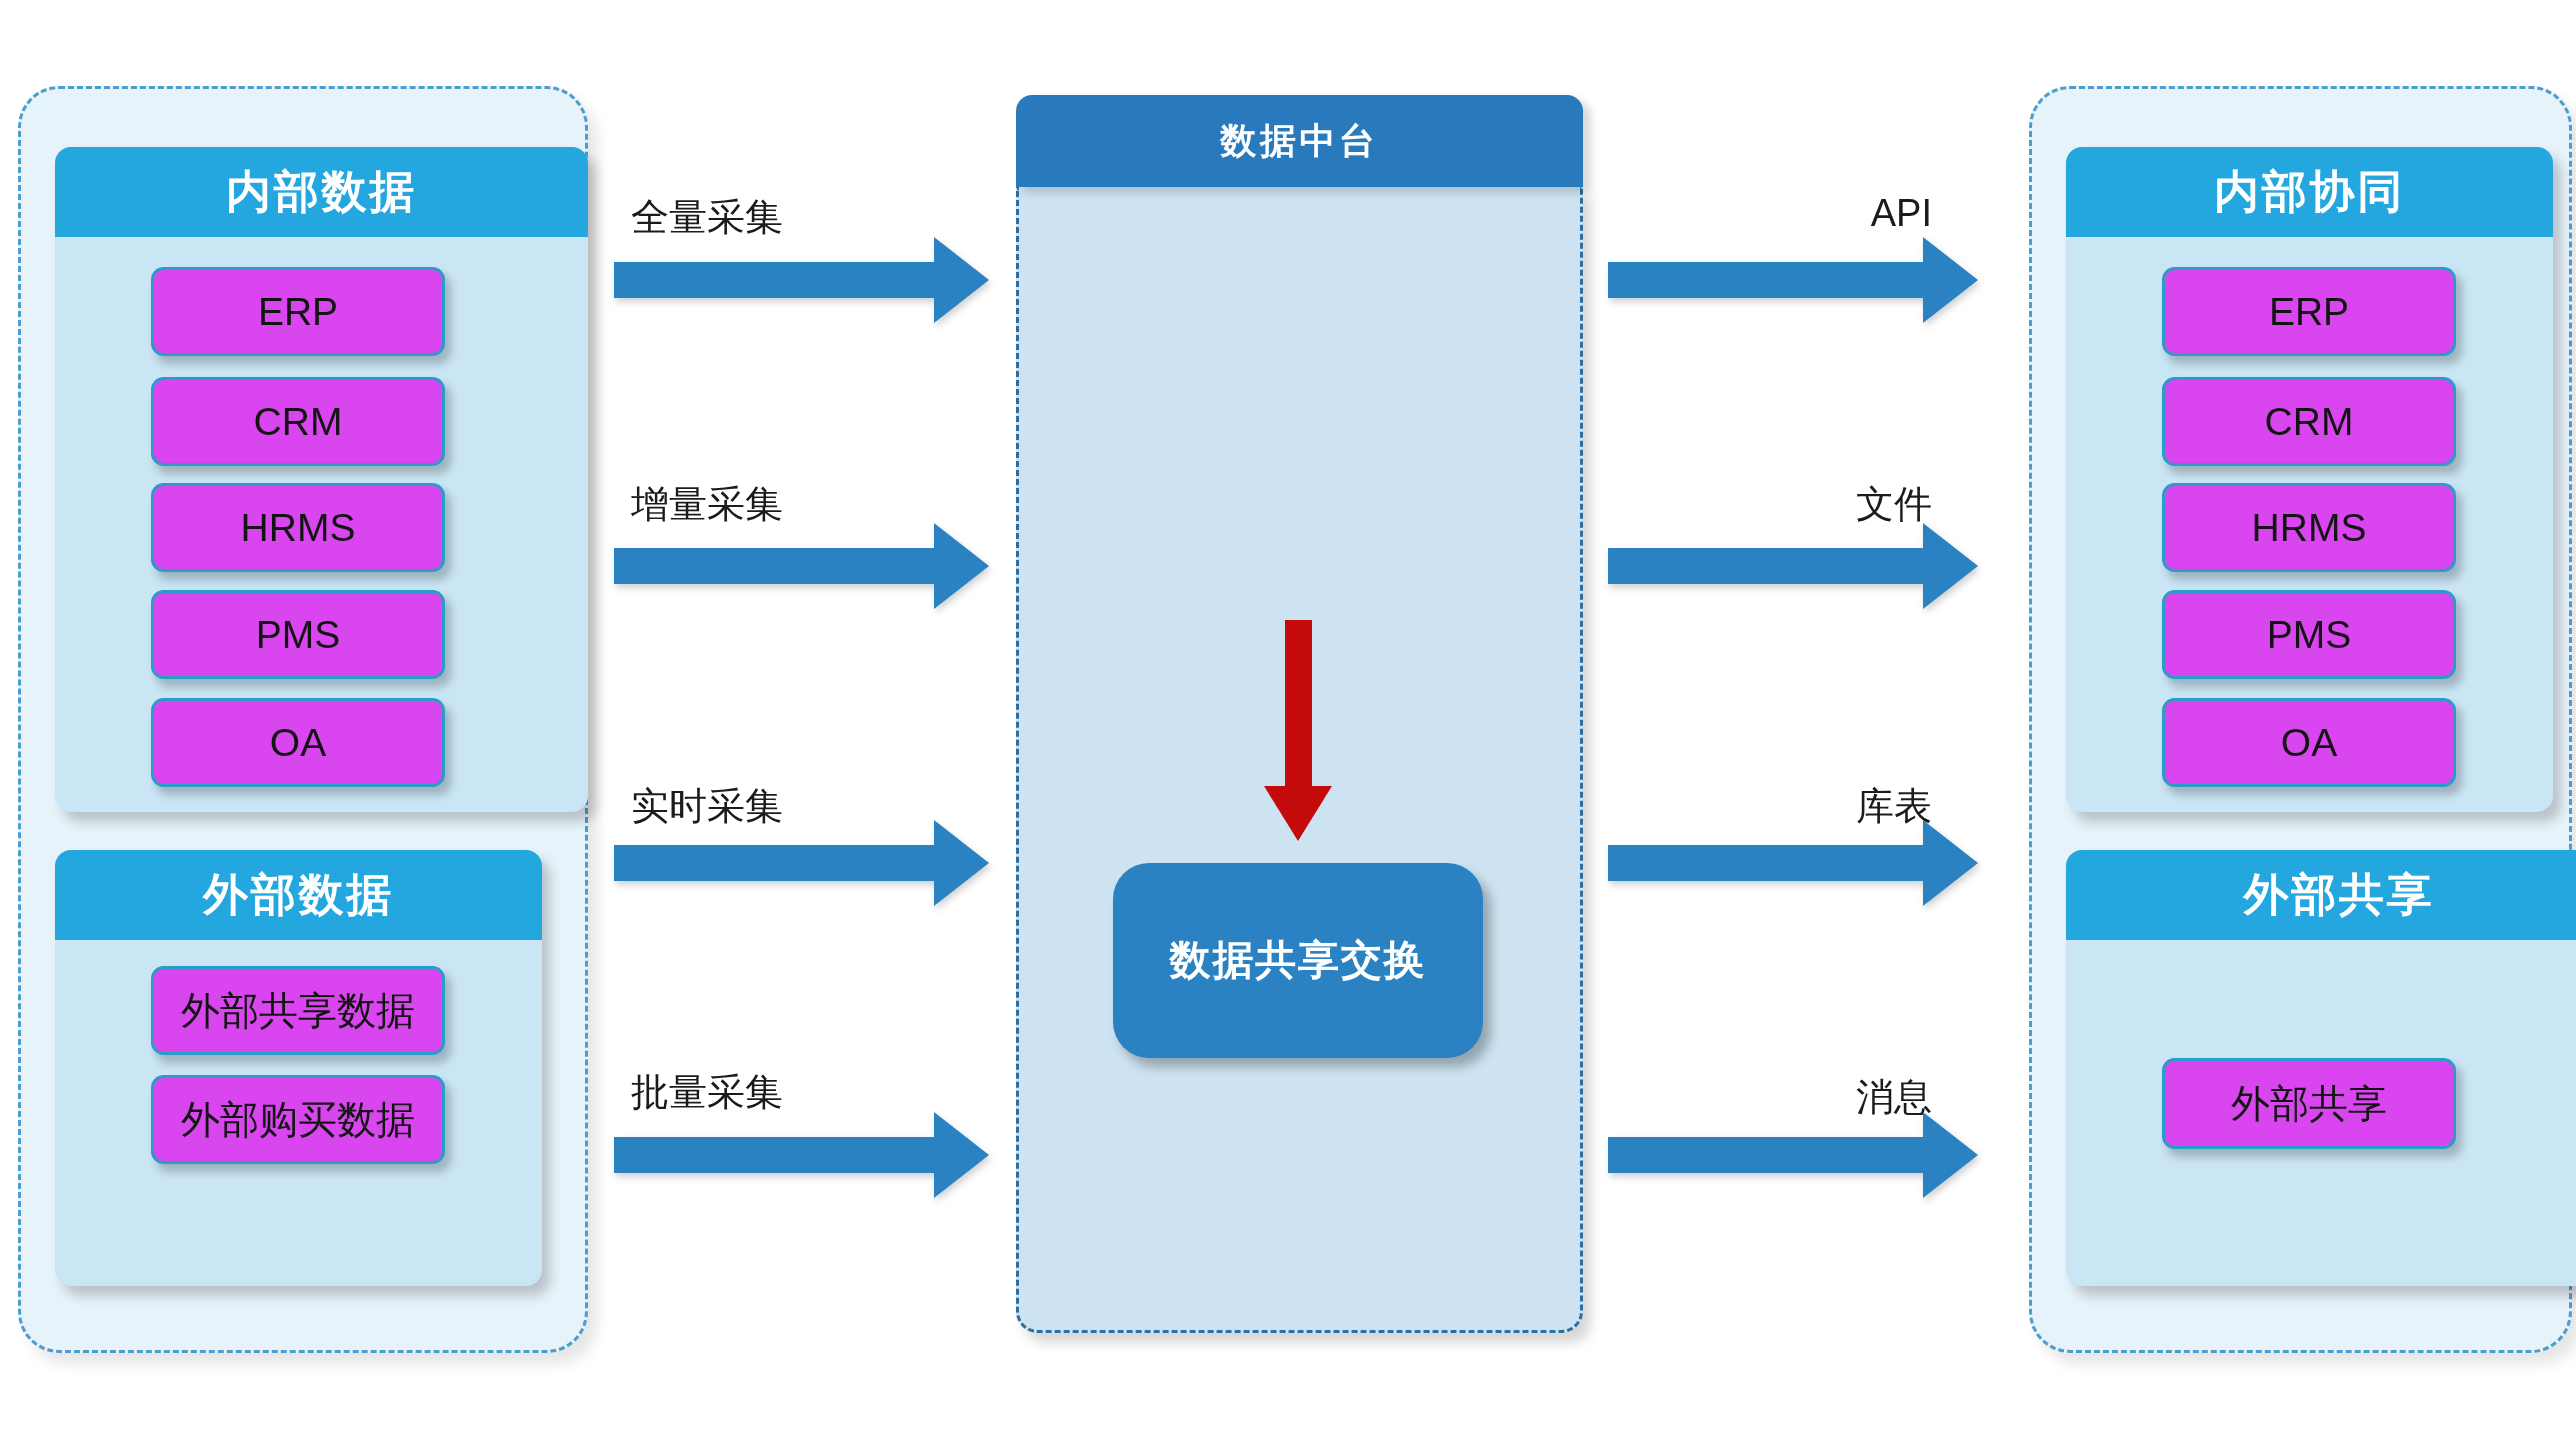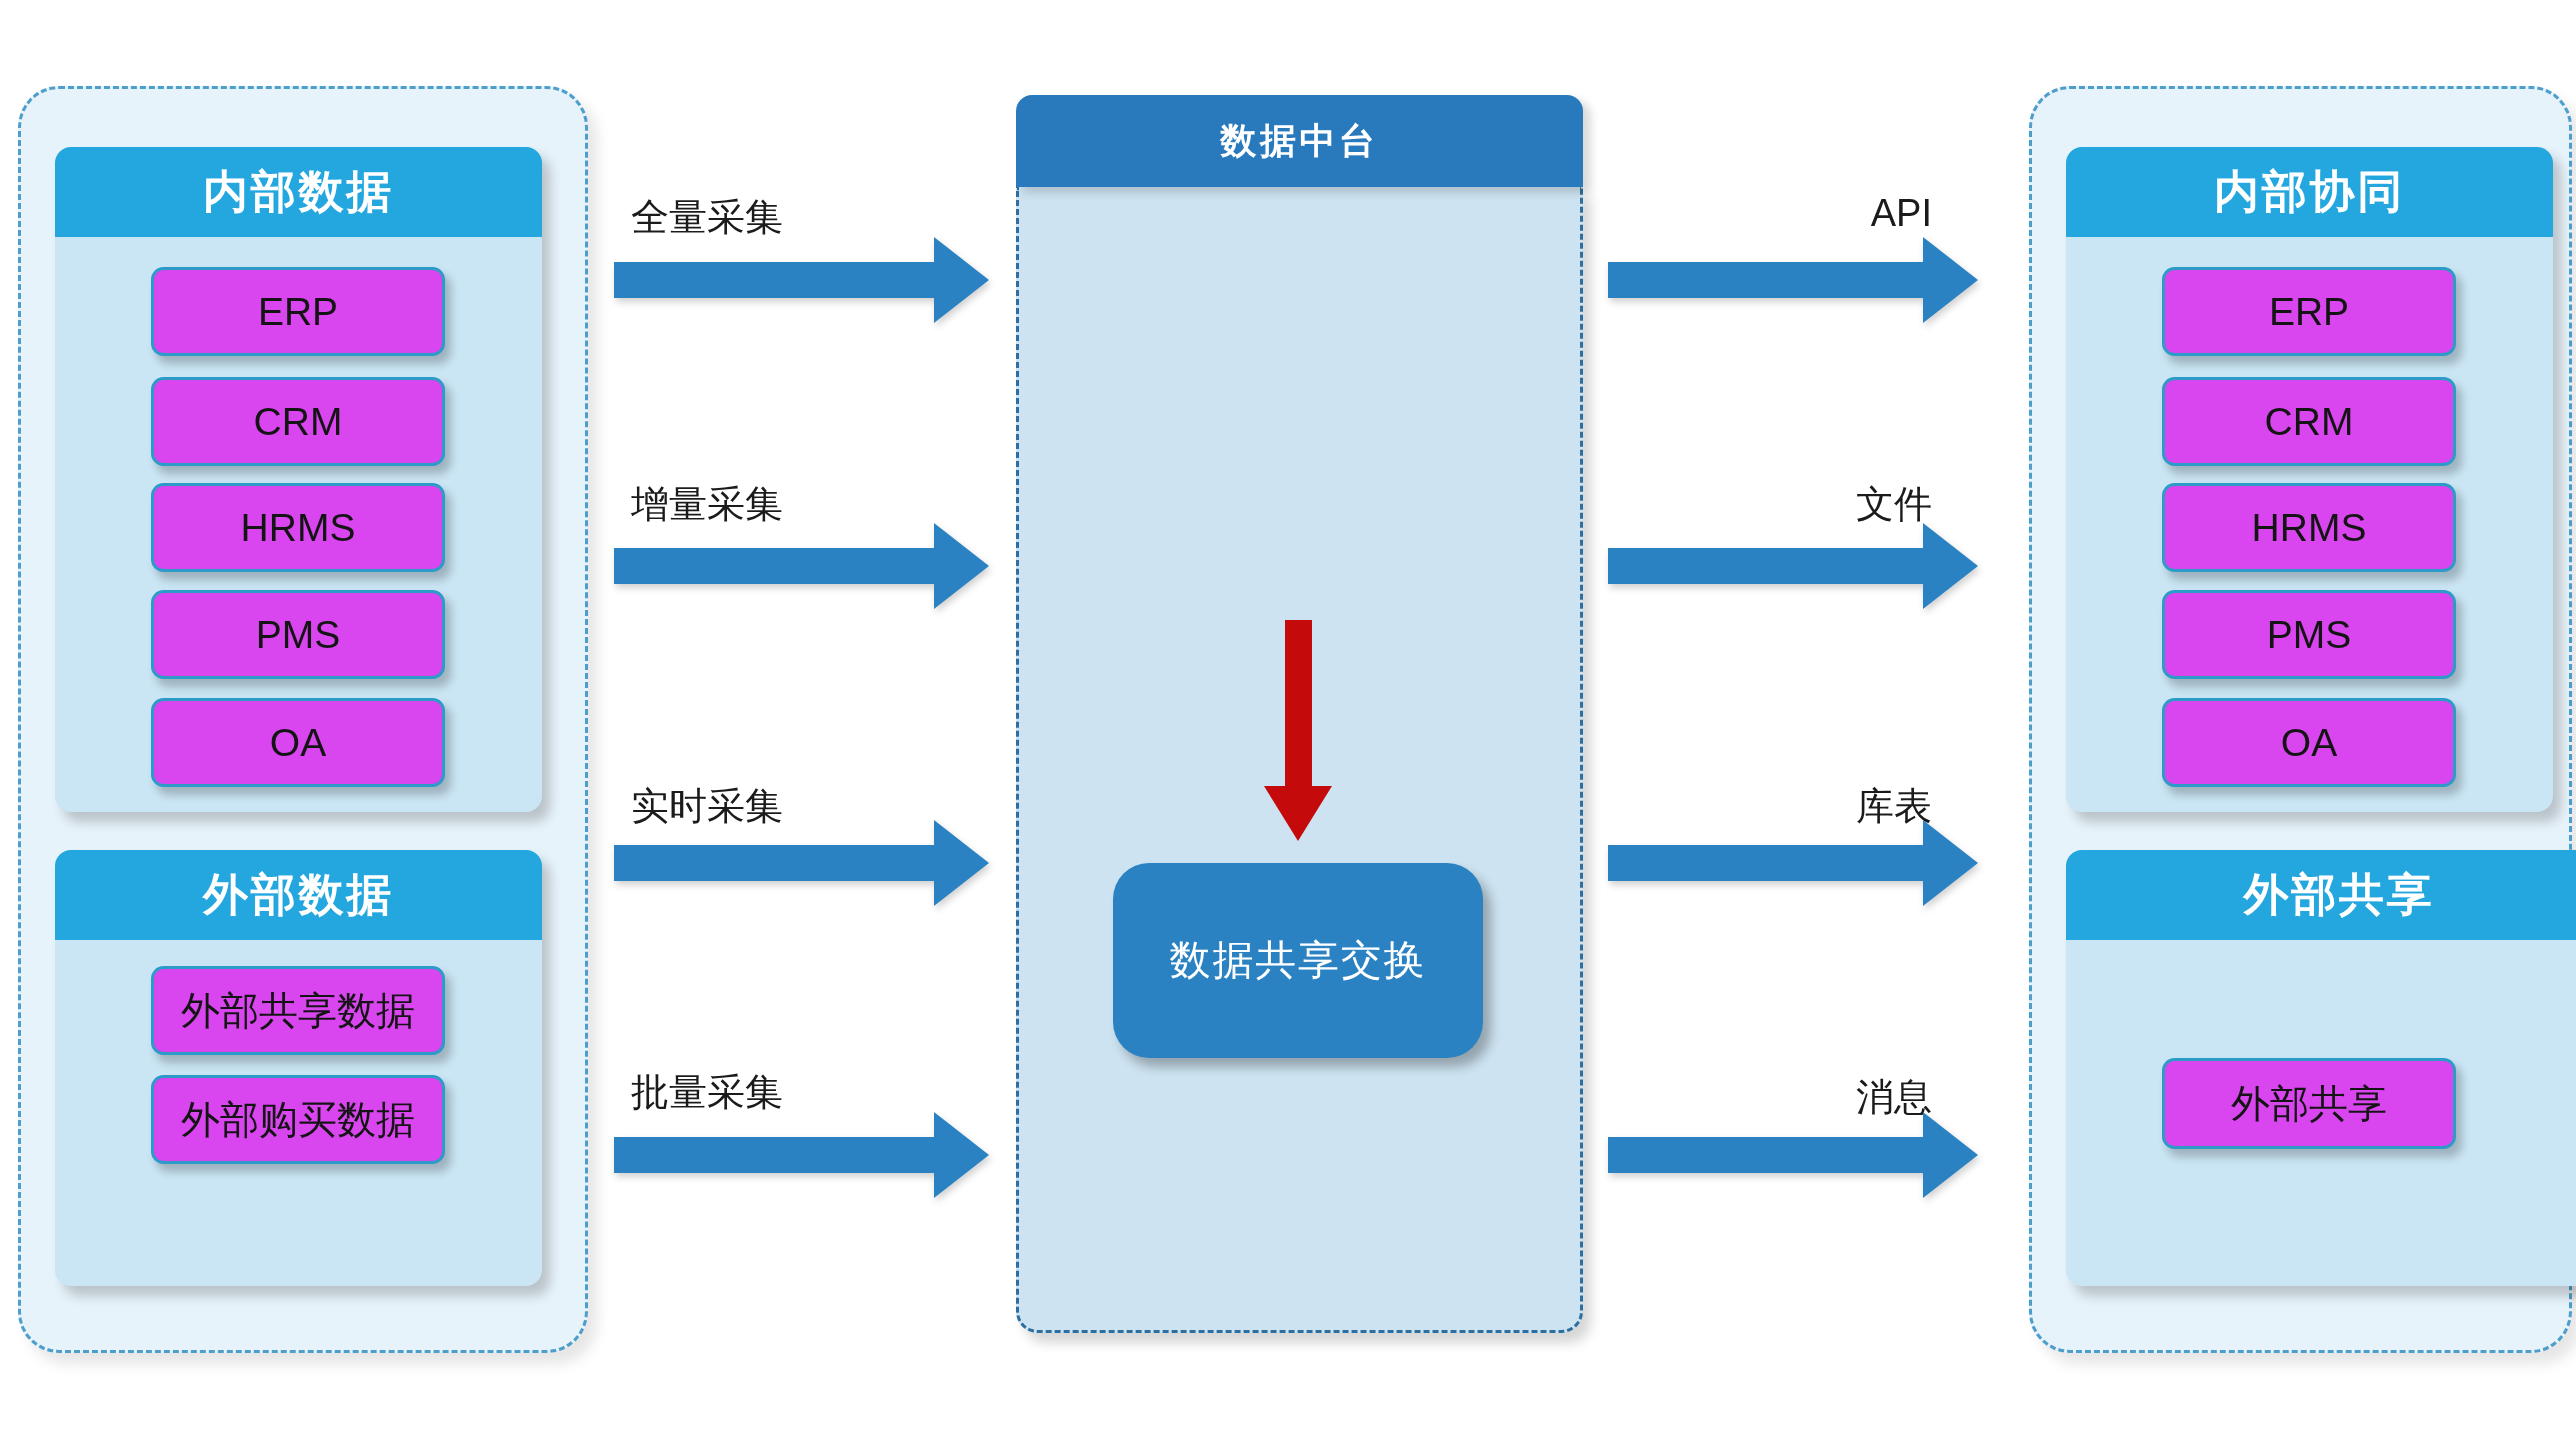--- a/index.html
+++ b/index.html
@@ -39,21 +39,21 @@
     left: 0; top: 0;
     width: 100%; height: 90px;
     border-radius: 16px 16px 0 0;
     background: #24a7df;
     color: #ffffff;
     font-size: 45px;
     font-weight: bold;
     letter-spacing: 2.7px;
     display: flex; align-items: center; justify-content: center;
   }
-  #panel-internal-data   { left: 55px;   top: 147px; width: 487px; height: 665px; }
+  #panel-internal-data   { left: 55px;   top: 147px; width: 487px; height: 665px; padding-left: 46px; }
   #panel-external-data   { left: 55px;   top: 850px; width: 487px; height: 436px; }
   #panel-internal-collab { left: 2066px; top: 147px; width: 487px; height: 665px; }
   #panel-external-share  { left: 2066px; top: 850px; width: 526px; height: 436px; padding-left: 20px; }
 
   
   .wbox {
     position: absolute;
     left: 96px;
     width: 288px;
     height: 83px;
@@ -97,21 +97,21 @@
     width: 370px;
     background: #2a82c2;
     border-radius: 36px;
     color: #ffffff;
     font-size: 41px;
     letter-spacing: 1.8px;
     display: flex; align-items: center; justify-content: center;
     box-shadow: 7.2px 9px 10.7px rgba(0,0,0,0.28);
   }
   #node-integration { top: 413px; height: 193px; }
-  #node-exchange    { top: 863px; height: 195px; }
+  #node-exchange    { top: 863px; height: 195px; font-weight: bold; }
 
   
   #red-arrow { position: absolute; left: 1264px; top: 620px; width: 68px; height: 222px; }
   #red-arrow .vshaft {
     position: absolute; left: 20.6px; top: 0;
     width: 27px; height: 166px;
     background: #c40a0a;
   }
   #red-arrow .vhead {
     position: absolute; left: 0; top: 166px;

